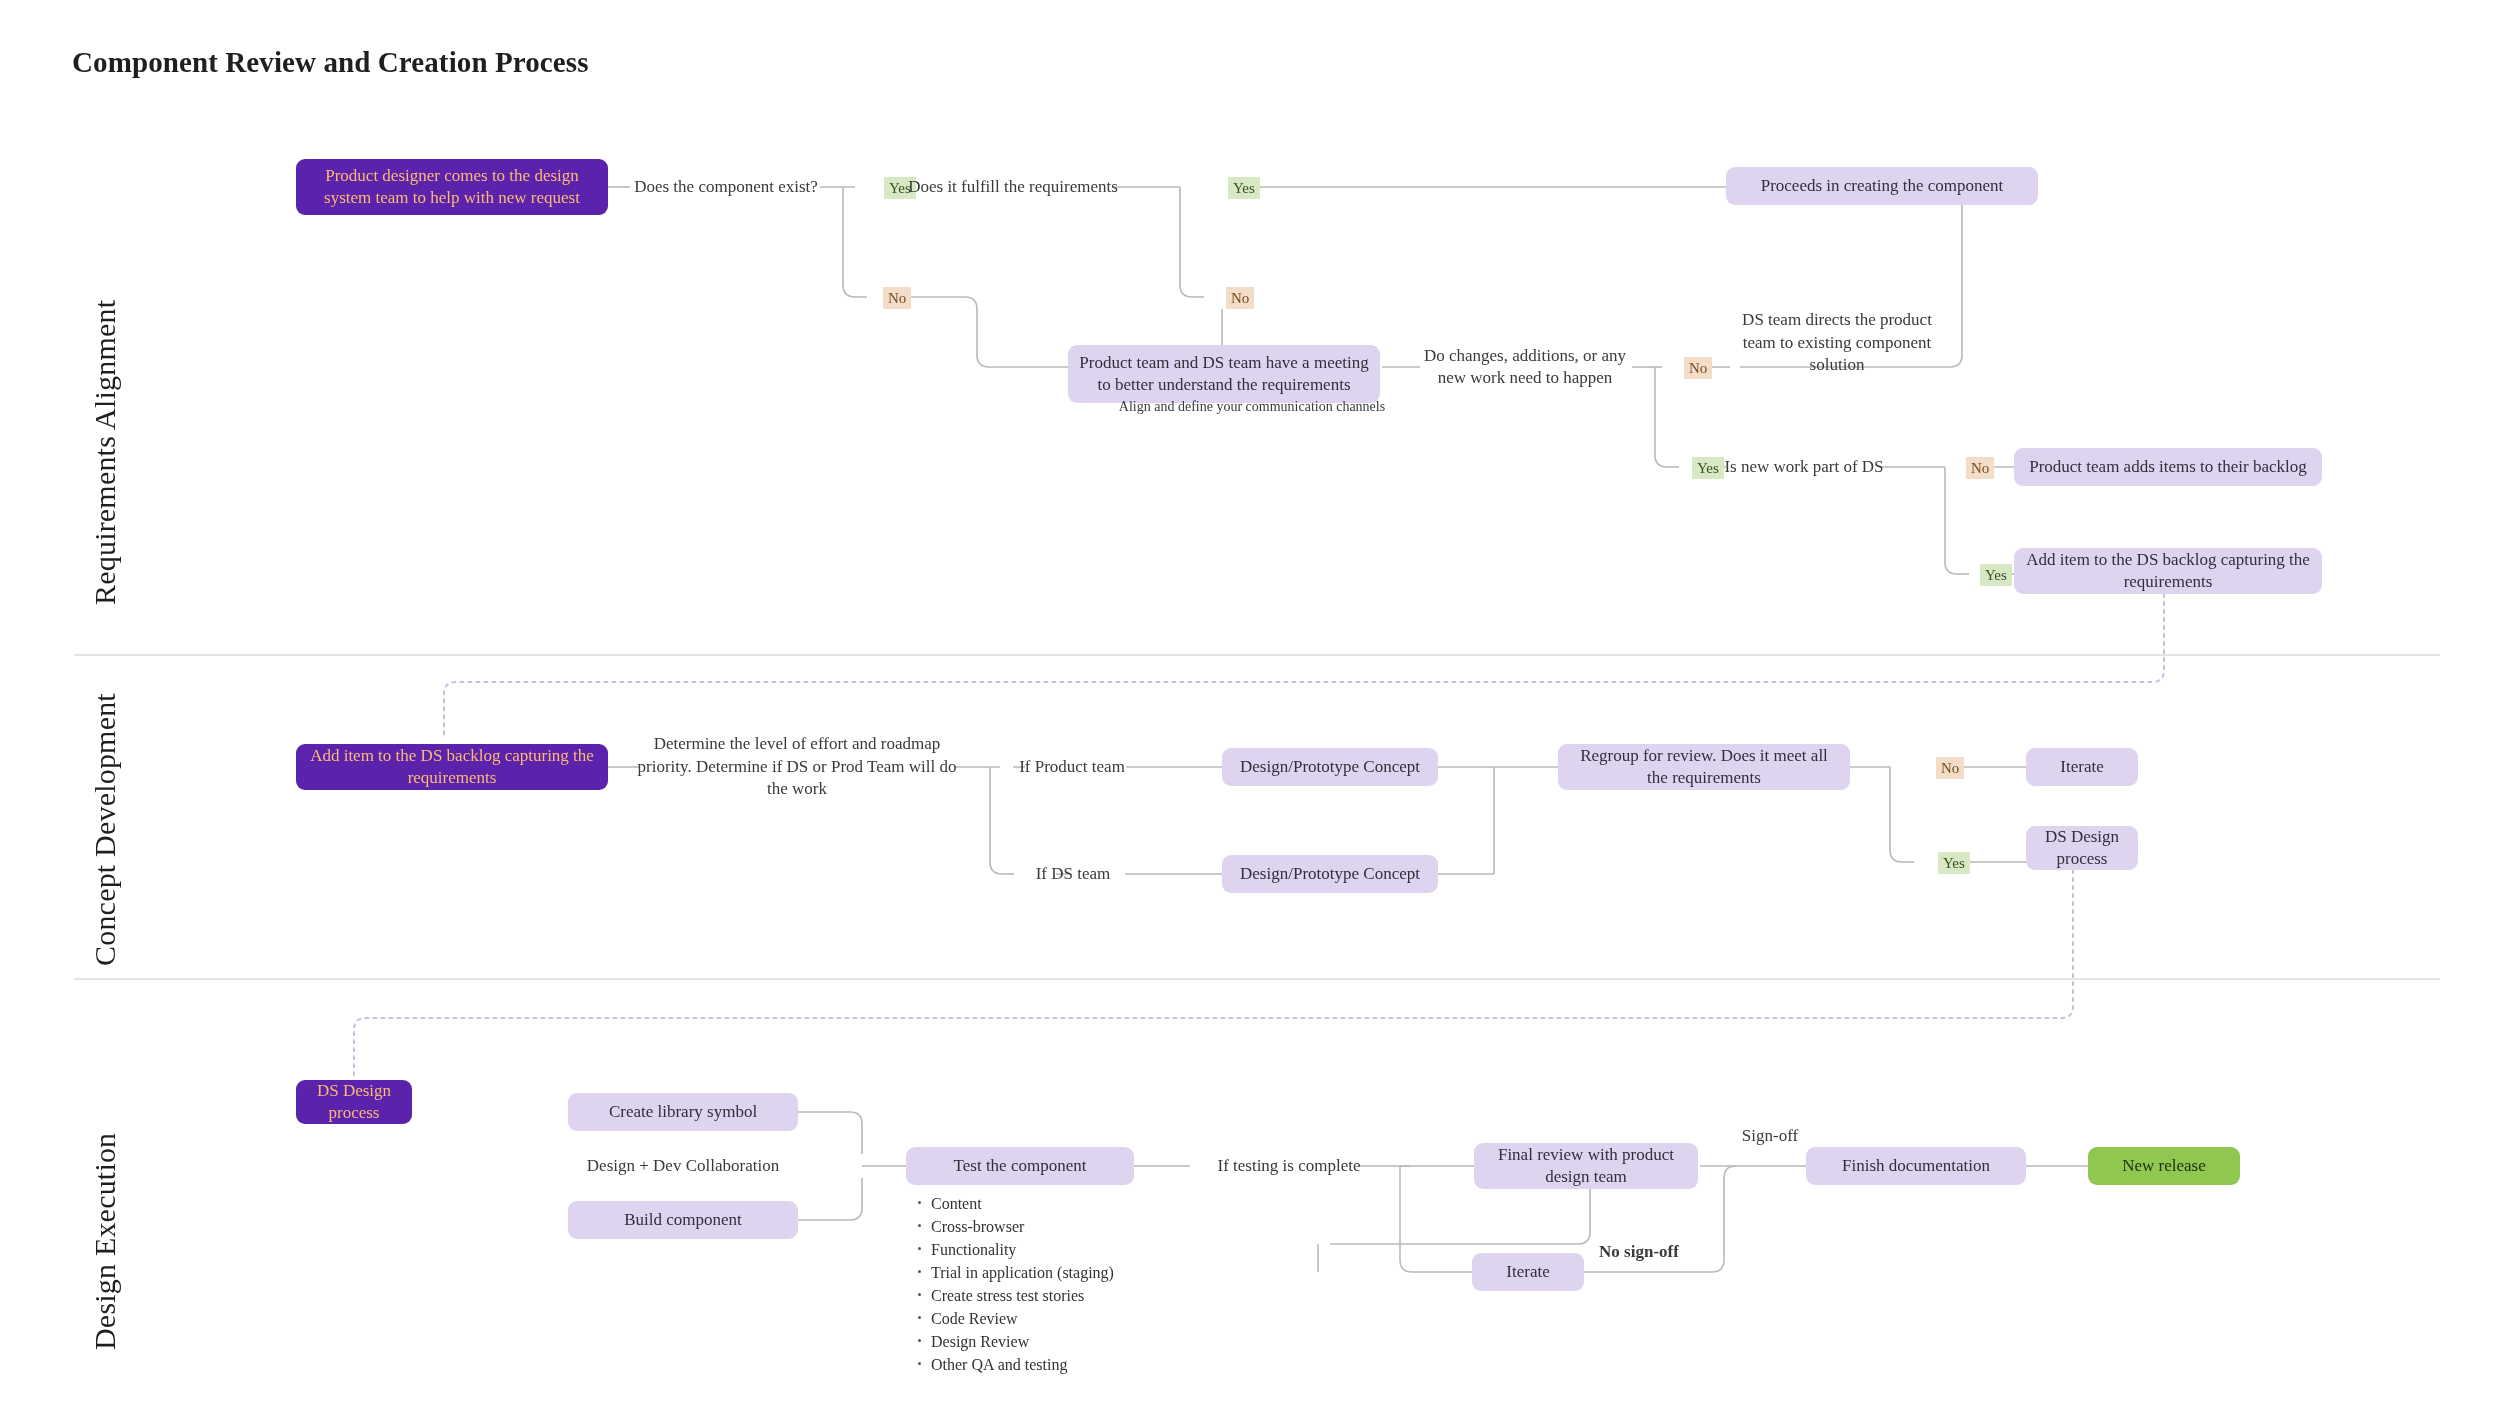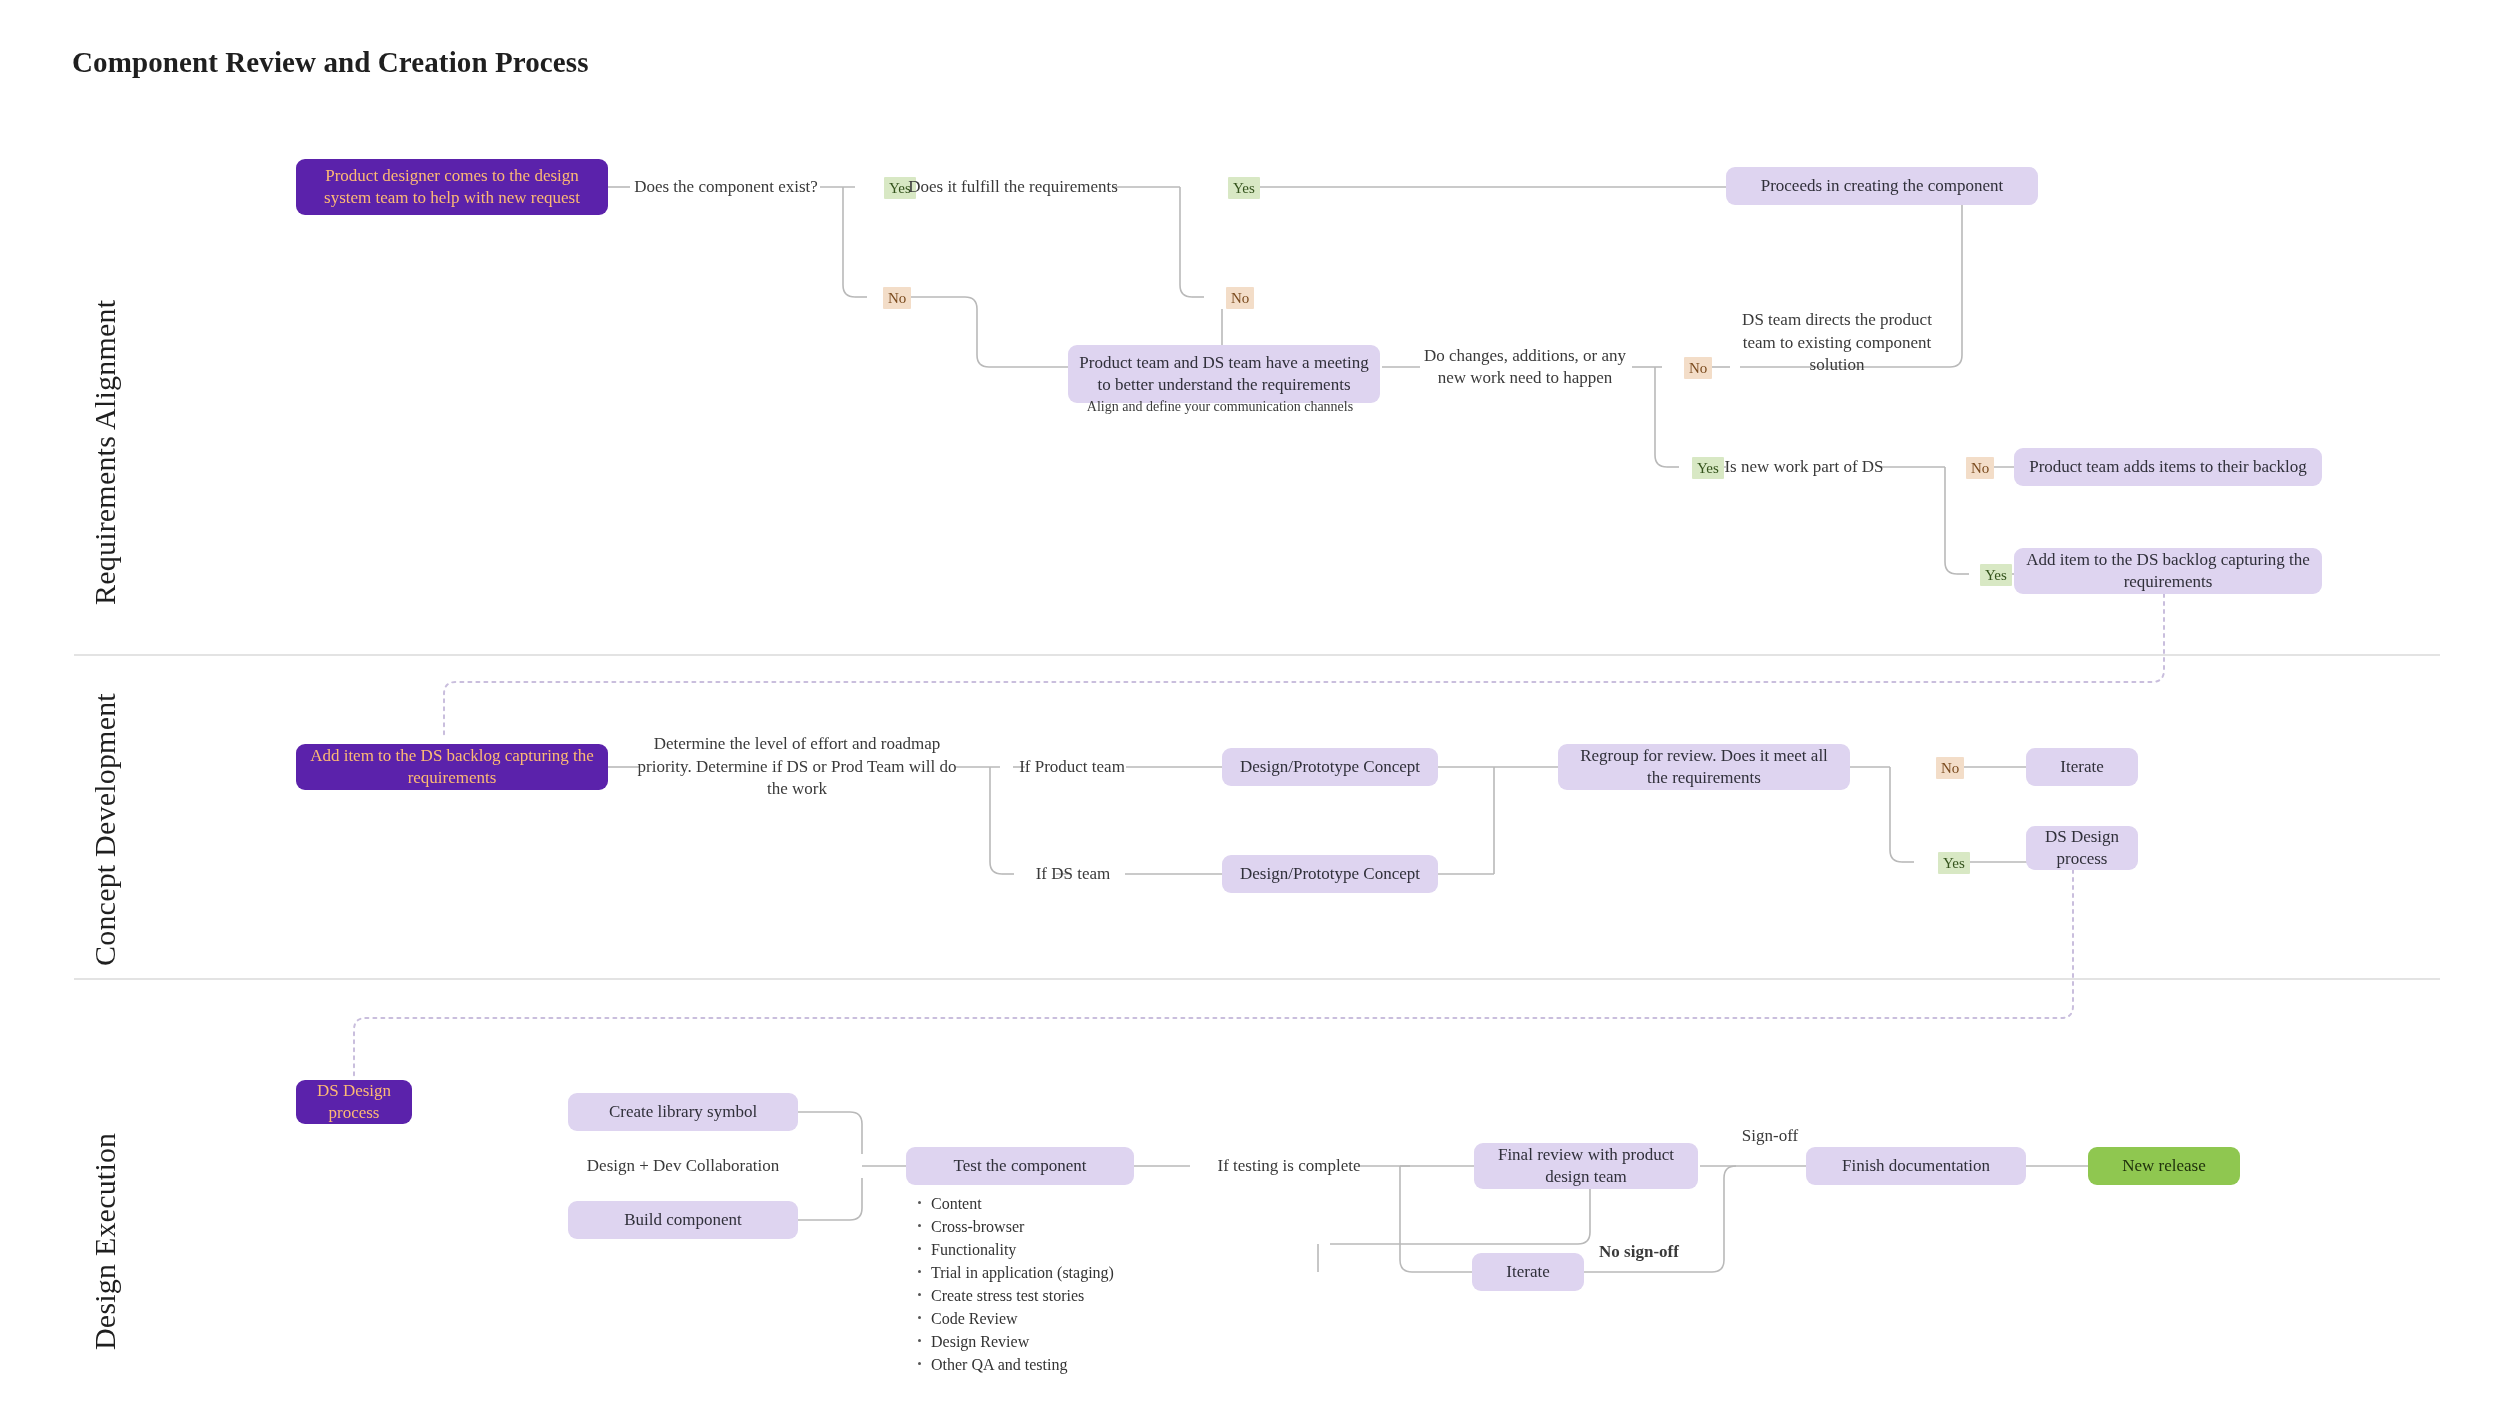--- a/index.html
+++ b/index.html
@@ -188,21 +188,21 @@
   <div class="tag yes" style="left:1208px;top:177px;">Yes</div>
 
   <div class="node lilac" style="left:1726px;top:167px;width:312px;height:38px;">Proceeds in creating the component</div>
 
   <div class="tag no" style="left:863px;top:287px;">No</div>
 
   <div class="tag no" style="left:1206px;top:287px;">No</div>
 
   <div class="node lilac" style="left:1068px;top:345px;width:312px;height:58px;">Product team and DS team have a meeting to better understand the requirements</div>
 
-  <div class="linelabel small" style="left:1064px;top:396px;width:312px;height:22px;">Align and define your communication channels</div>
+  <div class="linelabel small" style="left:1096px;top:396px;width:312px;height:22px;">Align and define your communication channels</div>
 
   <div class="linelabel" style="left:1414px;top:344px;width:222px;height:46px;">Do changes, additions, or any new work need to happen</div>
 
   <div class="tag no" style="left:1664px;top:357px;">No</div>
 
   <div class="linelabel" style="left:1728px;top:320px;width:218px;height:46px;">DS team directs the product team to existing component solution</div>
 
   <div class="tag yes" style="left:1672px;top:457px;">Yes</div>
 
   <div class="linelabel" style="left:1724px;top:452px;width:160px;height:30px;">Is new work part of DS</div>

